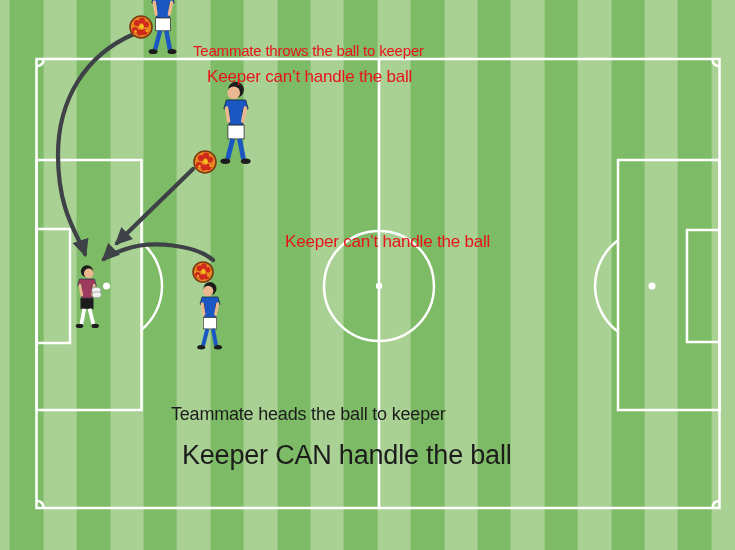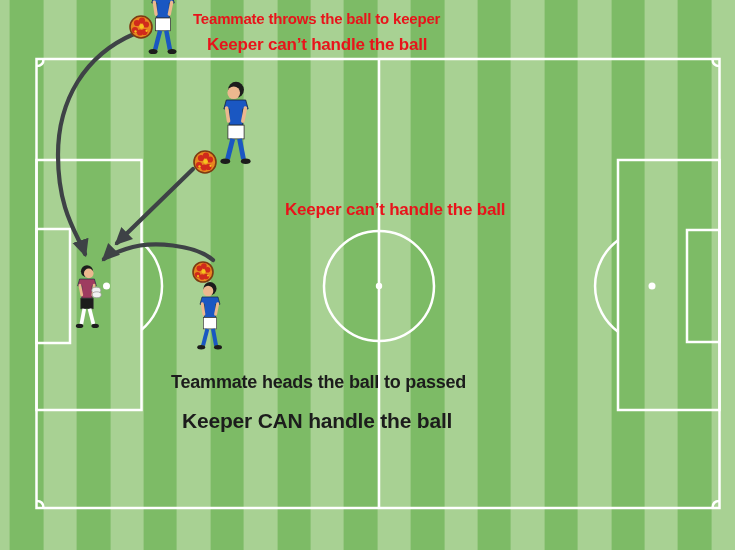--- a/index.html
+++ b/index.html
@@ -5,24 +5,25 @@
   html,body{margin:0;padding:0;}
   .stage{
     position:relative;
     width:735px;height:550px;
     overflow:hidden;
     font-family:"Liberation Sans", sans-serif;
   }
   .stage svg{position:absolute;left:0;top:0;}
   .annot{
     position:absolute;
-    font-weight:bold;
+    font-weight:normal;
     white-space:nowrap;
     letter-spacing:-0.2px;
     line-height:1.1;
+    margin-top:32px;
   }
   .pline{fill:none;stroke:#ffffff;stroke-width:2.5;}
   .pspot{fill:#ffffff;stroke:none;}
   .arrow{fill:none;stroke-linecap:round;}
 </style>
 </head>
 <body>
 
 <div class="stage" id="stage" style="background: repeating-linear-gradient(90deg, rgb(168, 209, 147) 0px, rgb(168, 209, 147) 33.4px, rgb(125, 187, 102) 33.4px, rgb(125, 187, 102) 66.8px) -23.4px 0px;">
 
@@ -148,15 +149,15 @@
           <ellipse cx="6" cy="48.3" rx="3" ry="1.7" fill="#1c1c1c"></ellipse>
           <ellipse cx="-7.5" cy="19.5" rx="3.6" ry="2.4" fill="#f2f2f2" stroke="#999" stroke-width="0.6"></ellipse>
           <ellipse cx="-7.9" cy="23.2" rx="3.6" ry="2.4" fill="#f2f2f2" stroke="#999" stroke-width="0.6"></ellipse>
         </g>
       </g>
   </svg>
 
   <div class="annot" style="left: 193px; top: 11px; color: rgb(232, 20, 27); font-size: 15px;">Teammate throws the ball to keeper</div>
   <div class="annot" style="left: 207px; top: 36px; color: rgb(232, 20, 27); font-size: 17px;">Keeper can’t handle the ball</div>
   <div class="annot" style="left: 285px; top: 201px; color: rgb(232, 20, 27); font-size: 17px;">Keeper can’t handle the ball</div>
-  <div class="annot" style="left: 171px; top: 373px; color: rgb(28, 28, 28); font-size: 18px;">Teammate heads the ball to passed</div>
-  <div class="annot" style="left: 182px; top: 409px; color: rgb(28, 28, 28); font-size: 21px;">Keeper CAN handle the ball</div>
+  <div class="annot" style="left: 171px; top: 373px; color: rgb(28, 28, 28); font-size: 18px;">Teammate heads the ball to keeper</div>
+  <div class="annot" style="left: 182px; top: 409px; color: rgb(28, 28, 28); font-size: 27px;">Keeper CAN handle the ball</div>
 </div>
 
 </body></html>

